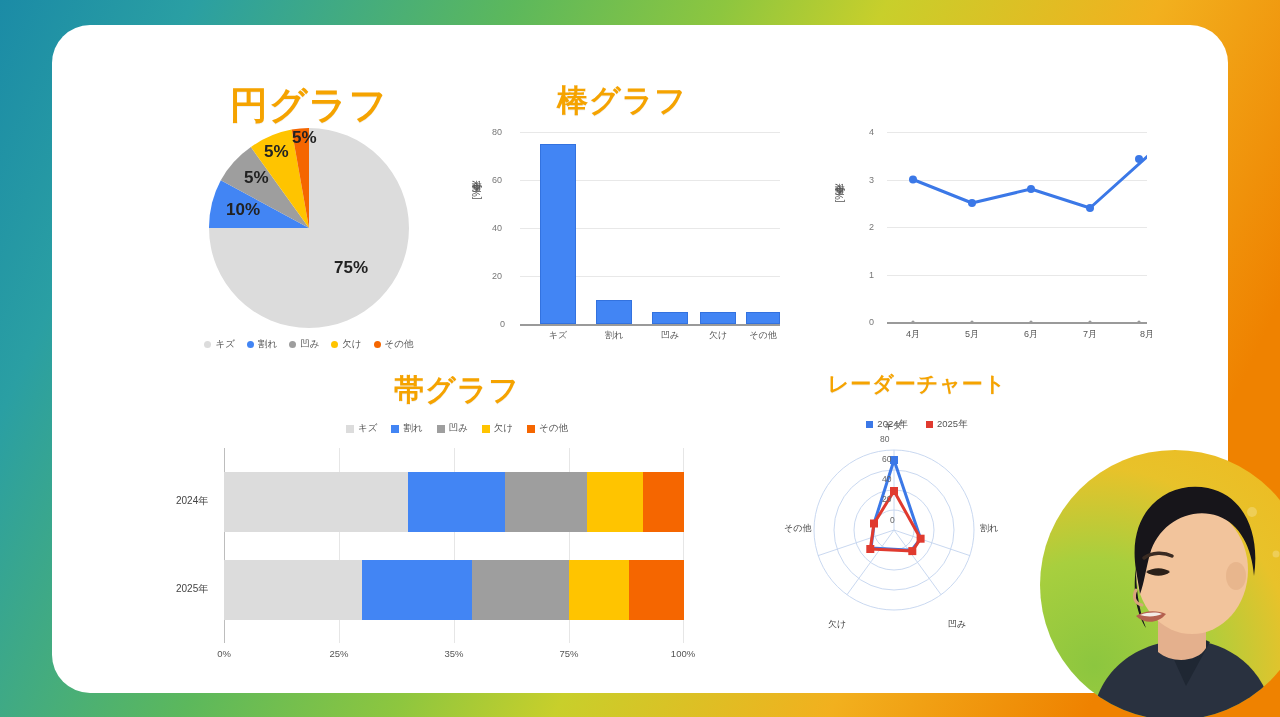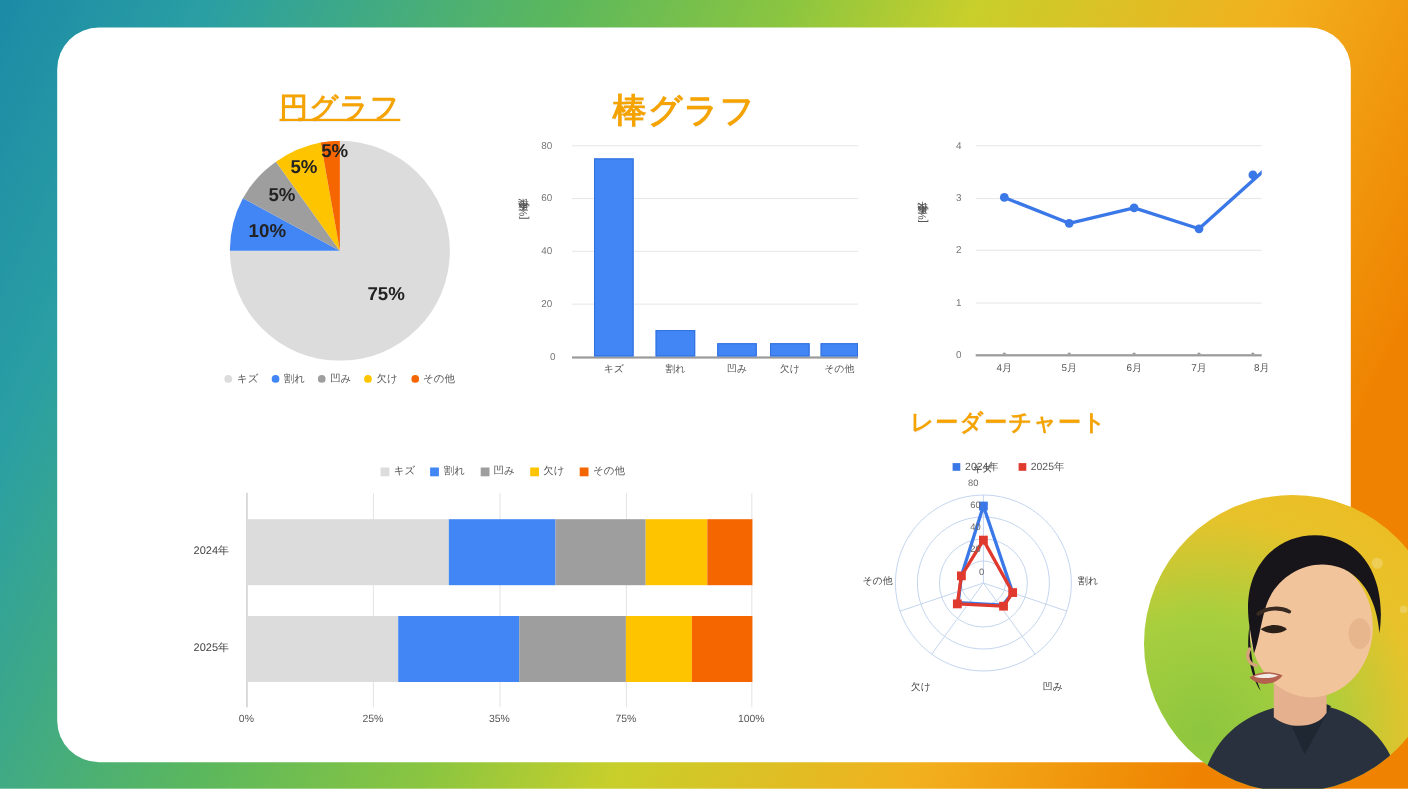--- a/index.html
+++ b/index.html
@@ -24,21 +24,21 @@
   }
   .tick{position:absolute;font-size:9px;color:#777;white-space:nowrap;}
   .gridline{position:absolute;height:1px;background:#e8e8e8;}
   .legend-row{position:absolute;display:flex;align-items:center;gap:12px;white-space:nowrap;}
   .legend-item{display:flex;align-items:center;gap:4px;font-size:9.5px;color:#555;}
   .dot{width:7px;height:7px;border-radius:50%;display:inline-block;}
   .sq{width:8px;height:8px;display:inline-block;}
 
   
   #pie-wrap{position:absolute;left:92px;top:55px;width:330px;height:290px;}
-  #pie-title{left:0;top:0;width:330px;font-size:26px;text-decoration:underline;}
+  #pie-title{left:0;top:0;width:330px;font-size:38px;}
   #pie-svg{position:absolute;left:40px;top:48px;}
   .pie-lbl{position:absolute;font-size:17px;font-weight:bold;color:#222;}
   #pie-legend{left:10px;top:258px;width:310px;justify-content:center;}
 
   
   #bar-wrap{position:absolute;left:400px;top:55px;width:340px;height:290px;}
   #bar-title{left:0;top:0;width:340px;font-size:31px;}
   #bar-plot{position:absolute;left:68px;top:52px;width:260px;height:192px;}
   .bar{position:absolute;bottom:0;background:#4285F4;border:1px solid #3372df;box-sizing:border-box;}
   .bar-cat{position:absolute;font-size:9px;color:#555;text-align:center;top:197px;white-space:nowrap;}
@@ -189,20 +189,21 @@
 
       <div class="line-cat" style="left:6px;width:40px;">4月</div>
       <div class="line-cat" style="left:65px;width:40px;">5月</div>
       <div class="line-cat" style="left:124px;width:40px;">6月</div>
       <div class="line-cat" style="left:183px;width:40px;">7月</div>
       <div class="line-cat" style="left:240px;width:40px;">8月</div>
     </div>
   </div>
 
   <div id="band-wrap">
+    <div id="band-title" class="chart-title">帯グラフ</div>
 
     <div id="band-legend" class="legend-row">
       <span class="legend-item">
           <i class="sq" style="background:#DCDCDC"></i>
           <span>キズ</span>
         </span>
       <span class="legend-item">
           <i class="sq" style="background:#4285F4"></i>
           <span>割れ</span>
         </span>

